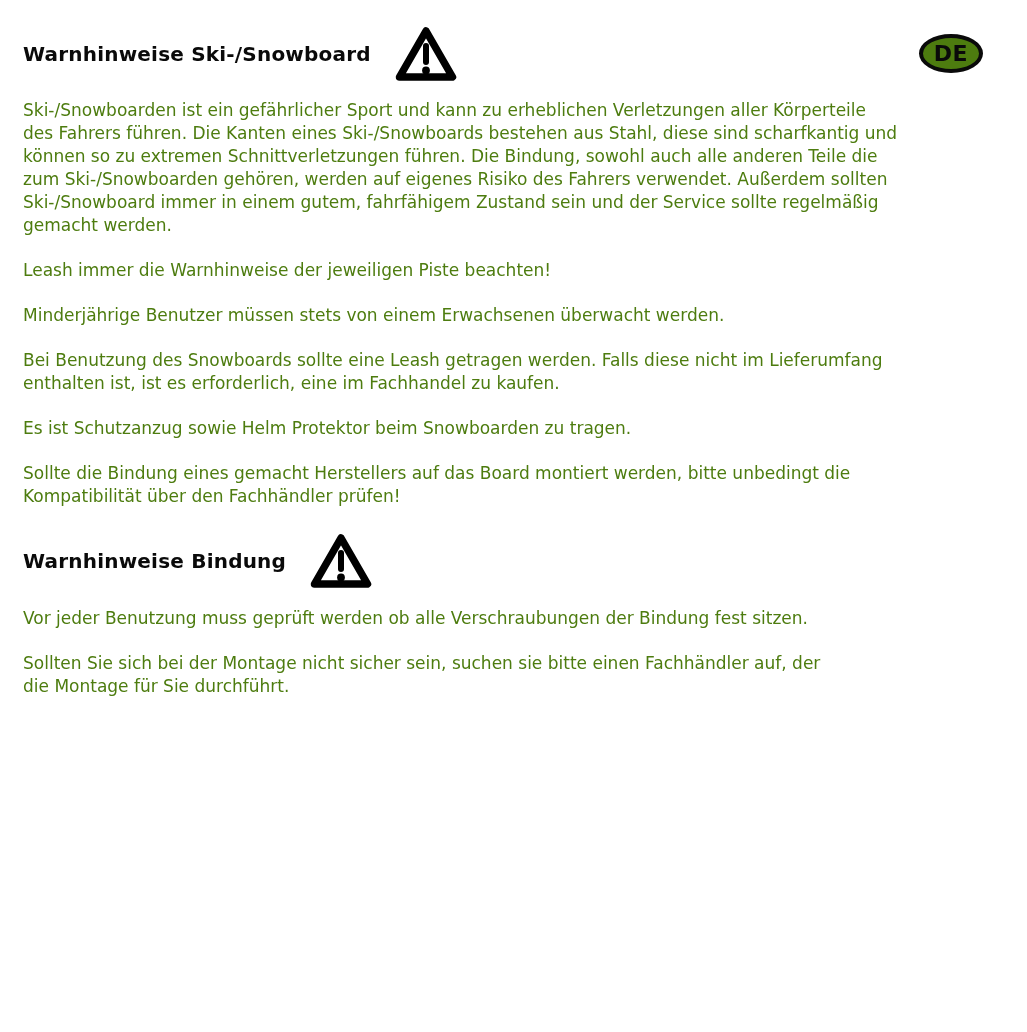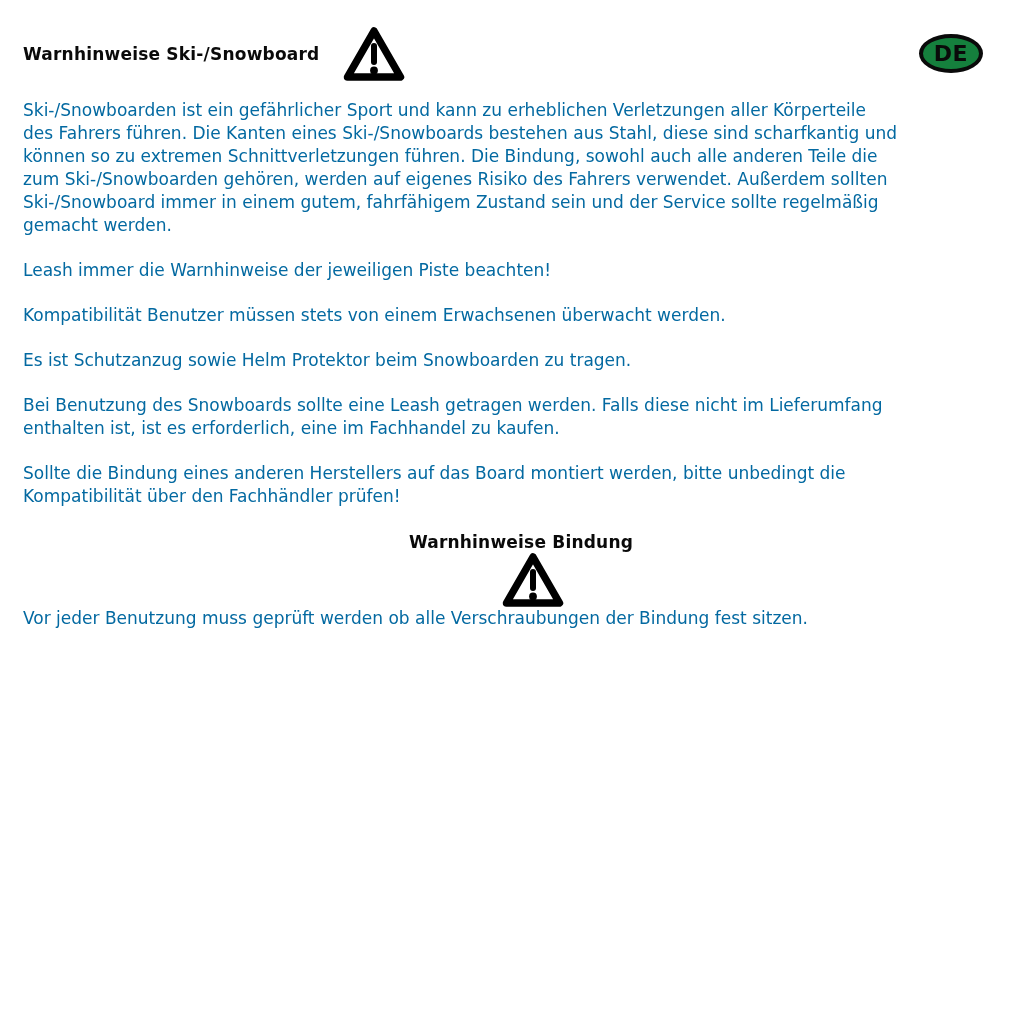--- a/index.html
+++ b/index.html
@@ -25,25 +25,24 @@
     display: flex;
     align-items: center;
     height: 57px;
   }
   .heading-row.first {
     margin-top: 25px;
     padding-right: 36px;
   }
   .heading-row.second {
     margin-top: 24px;
-    flex-direction: column;
   }
   h1 {
     margin: 0;
-    font-size: 17px;
+    font-size: 20px;
     font-weight: bold;
     color: #0a0a0a;
     letter-spacing: 0.2px;
     white-space: nowrap;
   }
   .warning-triangle {
     width: 62px;
     height: 56px;
     margin-left: 24px;
     flex: 0 0 auto;
@@ -56,28 +55,28 @@
     height: 39px;
     border: 4px solid #0a0a0a;
     border-radius: 50%;
     display: flex;
     align-items: center;
     justify-content: center;
     font-size: 22px;
     font-weight: bold;
     letter-spacing: 0.5px;
     color: #0a0a0a;
-    background: #15803d;
+    background: #4d7c0f;
   }
   p.body-par {
     margin: 22px 0 0 0;
     font-size: 17px;
     line-height: 23px;
     white-space: pre-line;
-    color: #0369a1;
+    color: #4d7c0f;
   }
   p.body-par.after-header {
     margin-top: 17px;
   }
   p.body-par.after-header2 {
     margin-top: 18px;
   }
 </style>
 </head>
 <body>
@@ -95,31 +94,33 @@
     <div class="lang-badge">DE</div>
   </div>
 
   <p class="body-par after-header">Ski-/Snowboarden ist ein gefährlicher Sport und kann zu erheblichen Verletzungen aller Körperteile
 des Fahrers führen. Die Kanten eines Ski-/Snowboards bestehen aus Stahl, diese sind scharfkantig und
 können so zu extremen Schnittverletzungen führen. Die Bindung, sowohl auch alle anderen Teile die
 zum Ski-/Snowboarden gehören, werden auf eigenes Risiko des Fahrers verwendet. Außerdem sollten
 Ski-/Snowboard immer in einem gutem, fahrfähigem Zustand sein und der Service sollte regelmäßig
 gemacht werden.</p>
   <p class="body-par">Leash immer die Warnhinweise der jeweiligen Piste beachten!</p>
-  <p class="body-par">Kompatibilität Benutzer müssen stets von einem Erwachsenen überwacht werden.</p>
-  <p class="body-par">Es ist Schutzanzug sowie Helm Protektor beim Snowboarden zu tragen.</p>
+  <p class="body-par">Minderjährige Benutzer müssen stets von einem Erwachsenen überwacht werden.</p>
   <p class="body-par">Bei Benutzung des Snowboards sollte eine Leash getragen werden. Falls diese nicht im Lieferumfang
 enthalten ist, ist es erforderlich, eine im Fachhandel zu kaufen.</p>
-  <p class="body-par">Sollte die Bindung eines anderen Herstellers auf das Board montiert werden, bitte unbedingt die
+  <p class="body-par">Es ist Schutzanzug sowie Helm Protektor beim Snowboarden zu tragen.</p>
+  <p class="body-par">Sollte die Bindung eines gemacht Herstellers auf das Board montiert werden, bitte unbedingt die
 Kompatibilität über den Fachhändler prüfen!</p>
 
   <div class="heading-row second">
     <h1>Warnhinweise Bindung</h1>
     <svg class="warning-triangle" viewBox="0 0 62 56" aria-hidden="true">
       <path d="M31 5 L57.5 51 L4.5 51 Z" fill="none" stroke="#000000" stroke-width="7.5" stroke-linejoin="round"></path>
       <line x1="31" y1="20" x2="31" y2="36" stroke="#000000" stroke-width="6" stroke-linecap="round"></line>
       <circle cx="31" cy="44.5" r="3.9" fill="#000000"></circle>
     </svg>
   </div>
 
   <p class="body-par after-header2">Vor jeder Benutzung muss geprüft werden ob alle Verschraubungen der Bindung fest sitzen.</p>
+  <p class="body-par">Sollten Sie sich bei der Montage nicht sicher sein, suchen sie bitte einen Fachhändler auf, der
+die Montage für Sie durchführt.</p>
 
 </div>
 
 </body></html>

